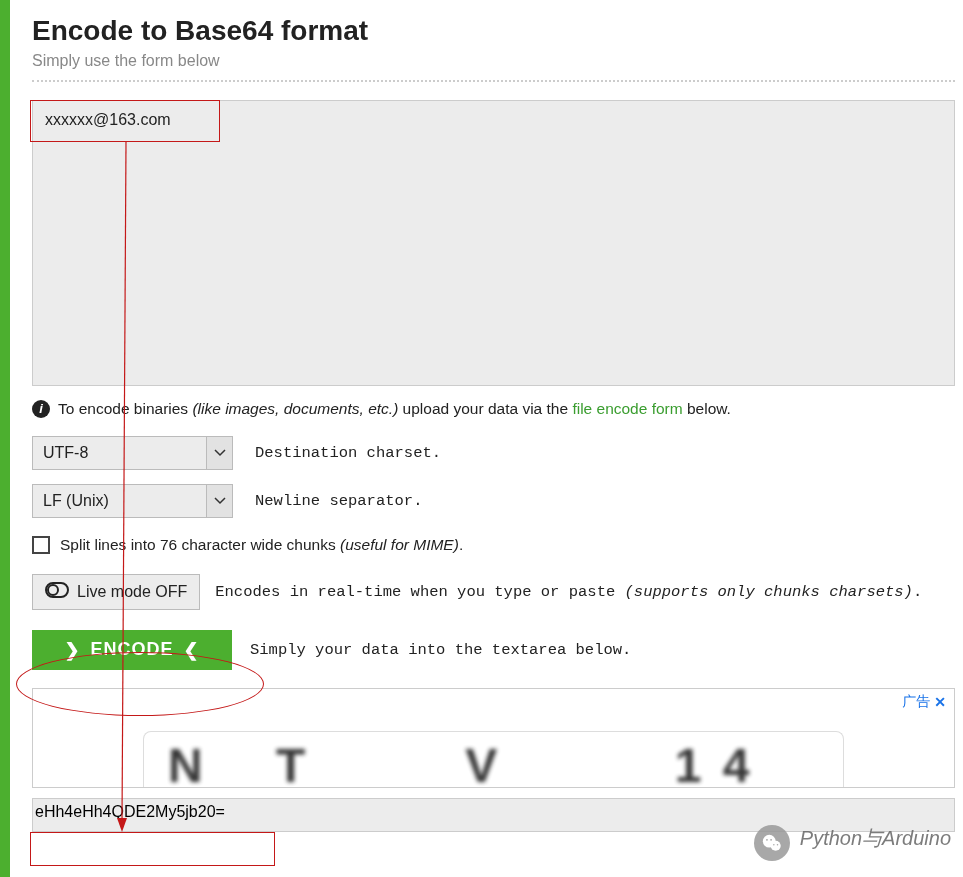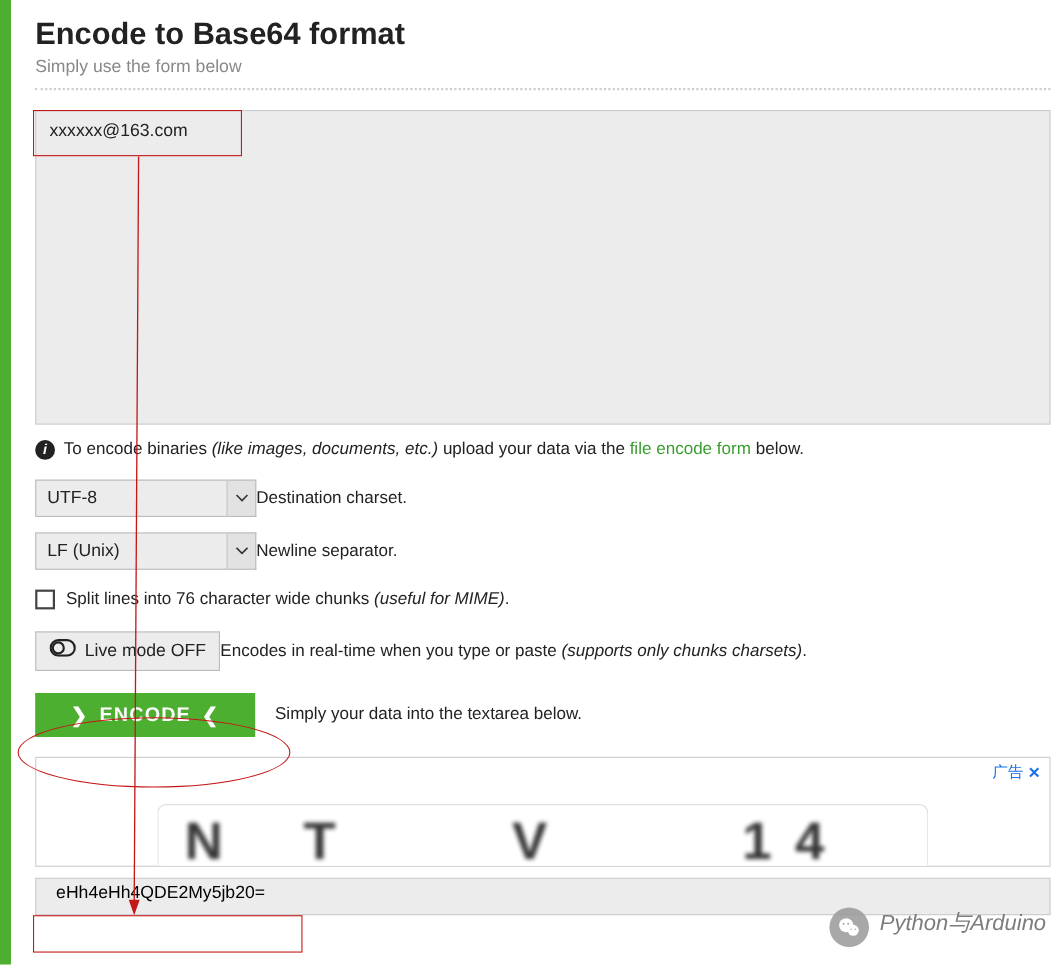--- a/index.html
+++ b/index.html
@@ -73,21 +73,21 @@
     font-size: 13px;
     font-style: italic;
     flex: 0 0 auto;
   }
   .info-row .link { color: #3a9d2f; }
   .info-row em { font-style: italic; }
   .option-row {
     margin-top: 18px;
     display: flex;
     align-items: center;
-    gap: 0;
+    gap: 22px;
   }
   .select-wrap {
     display: inline-flex;
     align-items: stretch;
   }
   .fake-select {
     width: 175px;
     height: 34px;
     border: 1px solid #bbb;
     background: #ececec;
@@ -100,39 +100,39 @@
   .select-arrow {
     width: 26px;
     height: 34px;
     border: 1px solid #bbb;
     border-left: 0;
     background: #e2e2e2;
     display: inline-flex;
     align-items: center; justify-content: center;
   }
   .select-arrow svg { width: 12px; height: 8px; }
-  .option-label { font-size: 15.5px; }
+  .option-label { font-size: 15.5px; font-family: Liberation Mono, monospace; }
   .checkbox-row {
     margin-top: 18px;
     display: flex;
     align-items: center;
     gap: 10px;
     font-size: 15.5px;
   }
   .fake-checkbox {
     width: 18px; height: 18px;
     border: 2px solid #444;
     background: #fff;
     flex: 0 0 auto;
   }
   .live-row {
     margin-top: 20px;
     display: flex;
     align-items: center;
-    gap: 0;
+    gap: 15px;
   }
   .live-btn {
     height: 36px;
     padding: 0 12px;
     border: 1px solid #bbb;
     background: #ececec;
     display: inline-flex;
     align-items: center;
     gap: 8px;
     font-size: 16px;
@@ -194,21 +194,21 @@
     padding: 6px 24px;
     filter: blur(2px);
     opacity: .9;
     white-space: nowrap;
   }
   .output-area {
     width: 100%;
     height: 34px;
     background: #ececec;
     border: 1px solid #ccc;
-    padding: 4px 18px;
+    padding: 4px 2px;
     font-size: 16px;
     font-family: Arial, Helvetica, sans-serif;
     resize: none;
     margin-top: 10px;
     outline: none;
     display: block;
   }
   .annot { position: absolute; pointer-events: none; z-index: 50; }
   .annot-input-box {
     left: 30px; top: 100px; width: 190px; height: 42px;

